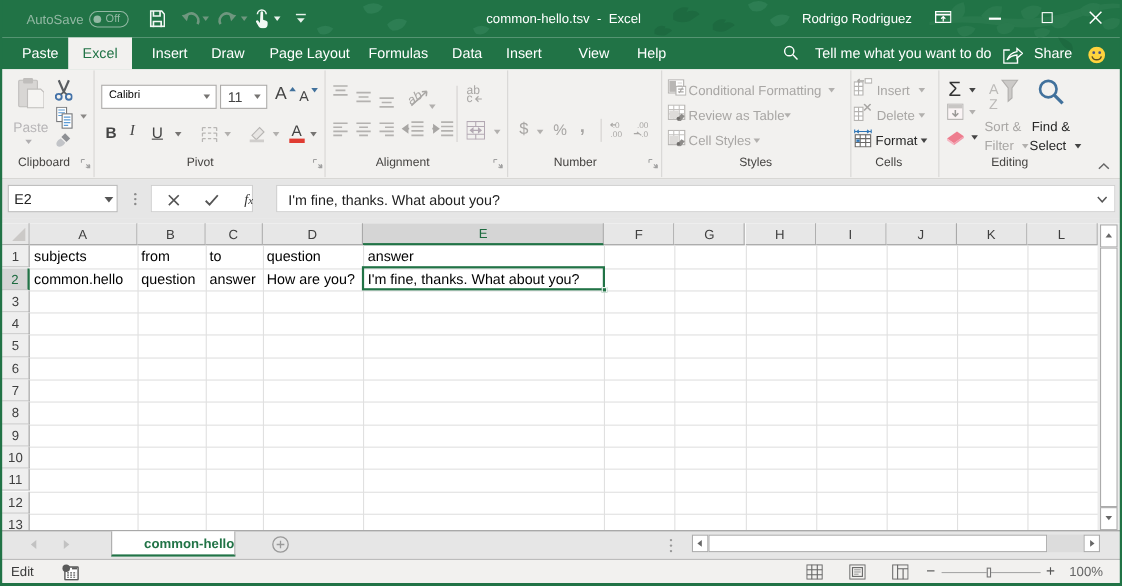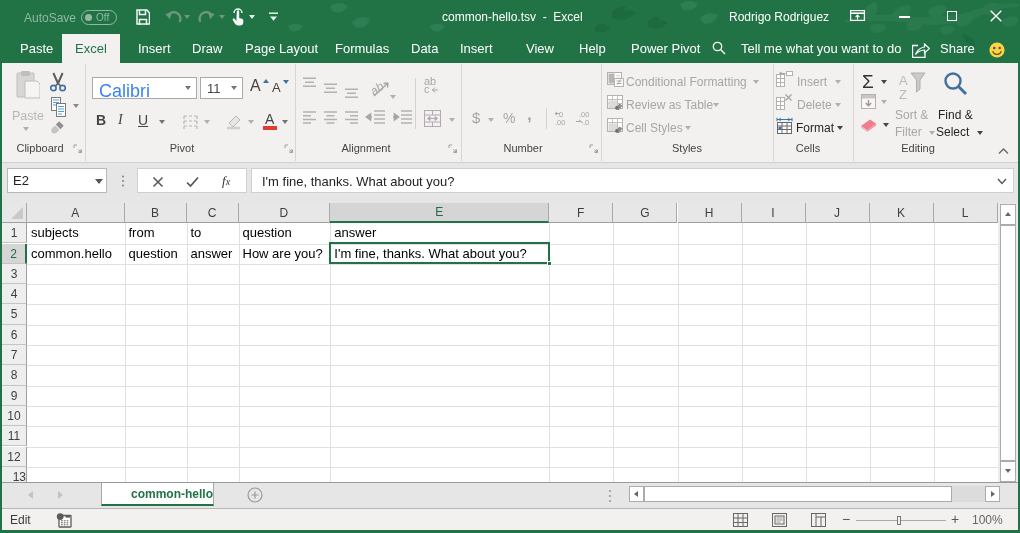--- a/index.html
+++ b/index.html
@@ -125,21 +125,20 @@
   <span class="tab" style="left:8px;">Paste</span>
   <span class="tab" id="tab-home" style="left:62px;width:58px;padding:0;text-align:center;">Excel</span>
   <span class="tab" style="left:126px;">Insert</span>
   <span class="tab" style="left:180px;">Draw</span>
   <span class="tab" style="left:323px;">Formulas</span>
   <span class="tab" style="left:233px;">Page Layout</span>
   <span class="tab" style="left:399px;">Data</span>
   <span class="tab" style="left:448px;">Insert</span>
   <span class="tab" style="left:514px;">View</span>
   <span class="tab" style="left:567px;">Help</span>
-  <span class="tab" style="left:619px;">Power Pivot</span>
   <svg class="abs" style="left:712px;top:7px" width="14" height="14" viewBox="0 0 14 14">
     <circle cx="5.5" cy="5.5" r="4.2" fill="none" stroke="#fff" stroke-width="1.3"></circle>
     <path d="M8.8 8.8 L13 13" stroke="#fff" stroke-width="1.3"></path>
   </svg>
   <span class="tab" style="left:729px;">Tell me what you want to do</span>
   <svg class="abs" style="left:912px;top:9px" width="18" height="15" viewBox="0 0 18 15">
     <path d="M6 2.5 h-5.5 v12 h12.5 v-5" fill="none" stroke="#fff" stroke-width="1.3"></path>
     <path d="M3.5 11.5 q2.5 -6.5 9 -7.5 v-3 l5 4.5 l-5 4.5 v-3 q-5.5 0.3 -9 4.5 z" fill="none" stroke="#fff" stroke-width="1.2"></path>
   </svg>
   <span class="tab" style="left:928px;">Share</span>
@@ -176,21 +175,21 @@
    <path d="M8.2 2.2 L12.8 6.8 L9.4 10.2 L4.8 5.6 z" fill="#8e9094"></path>
    <path d="M4.2 6.6 L8.4 10.8 q-1.6 2.4 -3.4 3.2 q-2.6 1 -4.2 -0.6 q-1.2 -1.6 0 -3.6 q0.8 -1.6 3.4 -3z" fill="#c2c4c8"></path>
  </svg>
  <div class="glabel" style="left:0;width:80px;">Clipboard</div>
  <svg class="abs launcher" style="left:73px;top:81px" width="10" height="10" viewBox="0 0 10 10">
    <path d="M1 1 v3 M1 1 h3 M8 5 v3 h-3 M5.5 5.5 l3 3 M8.5 6 v2.5 h-2.5" stroke="#a0a0a0" fill="none"></path>
  </svg>
  <div class="gsep" style="left:85px;"></div>
 
  <div class="abs combo" style="left:92px;top:14px;width:105px;height:22px;">
-   <span style="position:absolute;left:6px;top:3px;font-size:18px;color:#3b82f6;">Calibri</span>
+   <span style="position:absolute;left:6px;top:3px;font-size:10px;color:#000000;">Calibri</span>
    <i class="dd" style="right:5px;top:8px;border-top-color:#767472;"></i>
  </div>
  <div class="abs combo" style="left:200px;top:14px;width:43px;height:22px;">
    <span style="position:absolute;left:6px;top:3px;font-size:13px;color:#444;">11</span>
    <i class="dd" style="right:5px;top:8px;border-top-color:#767472;"></i>
  </div>
  <div class="abs" style="left:250px;top:14px;font-size:16px;color:#444;">A<i class="du" style="left:13px;top:2px;border-bottom-color:#41719c;"></i></div>
  <div class="abs" style="left:272px;top:17px;font-size:13px;color:#444;">A<i class="dd" style="left:11px;top:0px;border-top-color:#41719c;"></i></div>
  <div class="abs" style="left:96px;top:49px;font-size:14px;font-weight:bold;color:#444;">B</div>
  <div class="abs" style="left:118px;top:49px;font-size:14px;font-style:italic;font-family:'Liberation Serif',serif;color:#444;">I</div>
@@ -363,21 +362,21 @@
 <div class="abs" id="fbar">
   <div class="fbox" style="left:7px;width:100px;border-color:#b8b8b8;">
     <span style="position:absolute;left:5px;top:4px;font-size:13px;color:#222;">E2</span>
     <i class="dd" style="left:87px;top:10px;border-top-color:#555;border-left-width:4px;border-right-width:4px;border-top-width:5px;"></i>
   </div>
   <svg class="abs" style="left:121px;top:12px" width="4" height="12" viewBox="0 0 4 12">
     <circle cx="2" cy="1.5" r="1.1" fill="#8a8a8a"></circle>
       <circle cx="2" cy="6" r="1.1" fill="#8a8a8a"></circle>
       <circle cx="2" cy="10.5" r="1.1" fill="#8a8a8a"></circle>
   </svg>
-  <div class="fbox" style="left:137px;width:110px;">
+  <div class="fbox" style="left:137px;width:93px;">
     <svg style="position:absolute;left:14px;top:7px" width="12" height="12" viewBox="0 0 12 12">
       <path d="M1.5 1.5 L10.5 10.5 M10.5 1.5 L1.5 10.5" stroke="#555" stroke-width="1.5"></path>
     </svg>
     <svg style="position:absolute;left:48px;top:7px" width="13" height="12" viewBox="0 0 13 12">
       <path d="M1 6.5 L4.5 10 L12 1.5" stroke="#555" stroke-width="1.7" fill="none"></path>
     </svg>
     <span style="position:absolute;left:84px;top:4px;font-size:13px;font-style:italic;font-family:'Liberation Serif',serif;color:#333;">f<span style="font-size:10px;">x</span></span>
   </div>
   <div class="fbox" style="left:251px;width:763px;">
     <span style="position:absolute;left:10px;top:5px;font-size:13px;color:#222;">I'm fine, thanks. What about you?</span>
@@ -411,21 +410,21 @@
   <div class="rowhdr" style="top:60.8px;height:20.3px;line-height:20.3px;">3</div>
   <div class="rowhdr" style="top:81.1px;height:20.3px;line-height:20.3px;">4</div>
   <div class="rowhdr" style="top:101.4px;height:20.3px;line-height:20.3px;">5</div>
   <div class="rowhdr" style="top:121.7px;height:20.3px;line-height:20.3px;">6</div>
   <div class="rowhdr" style="top:142.0px;height:20.3px;line-height:20.3px;">7</div>
   <div class="rowhdr" style="top:162.3px;height:20.3px;line-height:20.3px;">8</div>
   <div class="rowhdr" style="top:182.6px;height:20.3px;line-height:20.3px;">9</div>
   <div class="rowhdr" style="top:202.9px;height:20.3px;line-height:20.3px;">10</div>
   <div class="rowhdr" style="top:223.2px;height:20.3px;line-height:20.3px;">11</div>
   <div class="rowhdr" style="top:243.5px;height:20.3px;line-height:20.3px;">12</div>
-  <div class="rowhdr" style="top:263.8px;height:20.3px;line-height:20.3px;text-align:right;">13</div>
+  <div class="rowhdr" style="top:263.8px;height:20.3px;line-height:20.3px;">13</div>
   <div class="gl-v" style="left:124.5px;top:20px;height:259px;"></div>
   <div class="gl-v" style="left:186.5px;top:20px;height:259px;"></div>
   <div class="gl-v" style="left:238.5px;top:20px;height:259px;"></div>
   <div class="gl-v" style="left:330.3px;top:20px;height:259px;"></div>
   <div class="gl-v" style="left:549.2px;top:20px;height:259px;"></div>
   <div class="gl-v" style="left:613.4px;top:20px;height:259px;"></div>
   <div class="gl-v" style="left:677.5px;top:20px;height:259px;"></div>
   <div class="gl-v" style="left:741.5px;top:20px;height:259px;"></div>
   <div class="gl-v" style="left:805.5px;top:20px;height:259px;"></div>
   <div class="gl-v" style="left:869.5px;top:20px;height:259px;"></div>

